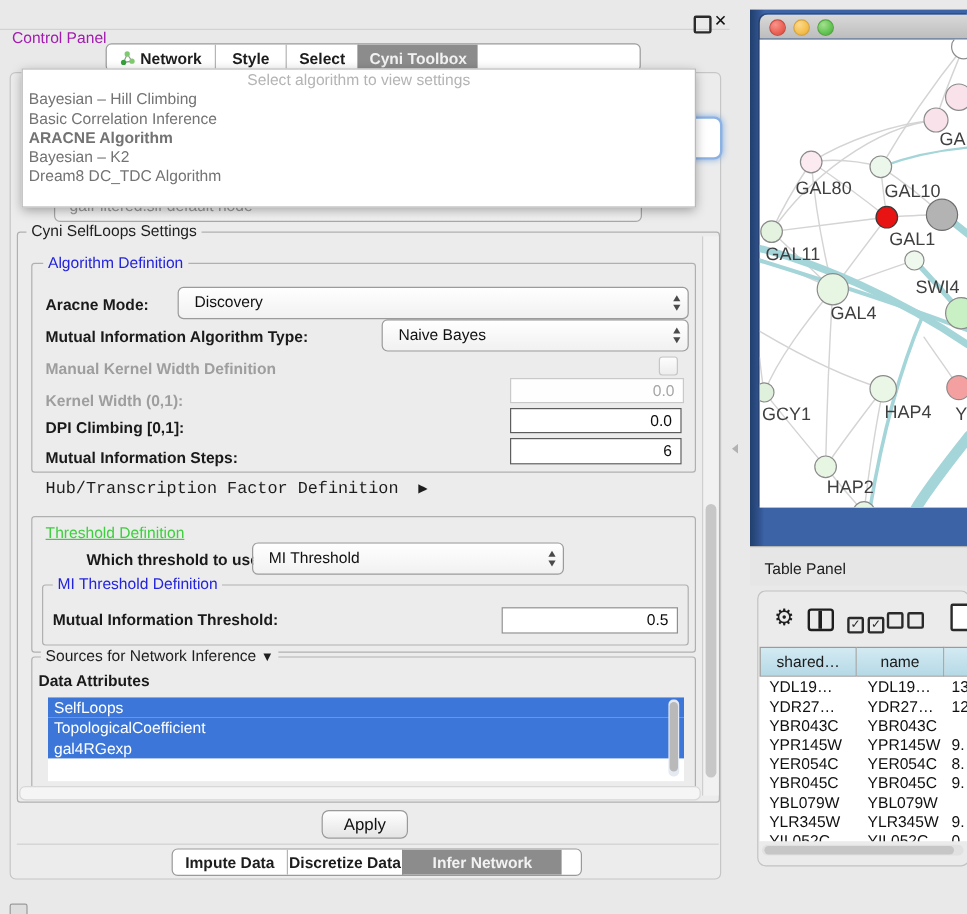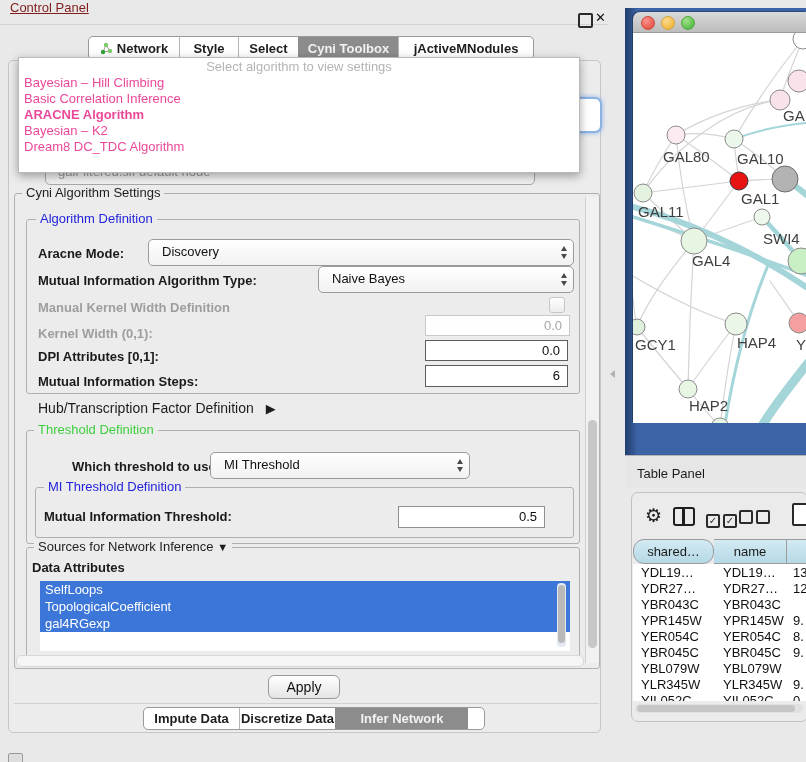--- a/index.html
+++ b/index.html
@@ -1,55 +1,55 @@
 <!DOCTYPE html>
 <html><head>
 <meta charset="utf-8">
 <style>
   html,body{margin:0;padding:0;}
   body{width:806px;height:762px;position:relative;overflow:hidden;background:#e9e9e9;
        font-family:"Liberation Sans","DejaVu Sans",sans-serif;-webkit-font-smoothing:antialiased;}
   .abs{position:absolute;}
   
   #cp-titlebar{left:0;top:8;width:608px;height:24px;border-bottom:1px solid #d2d2d2;}
-  #cp-title{left:10px;top:0;font-size:13px;color:#7f1d1d;text-decoration:underline;}
+  #cp-title{left:10px;top:24px;font-size:13px;color:#a21caf;}
   #float-btn{left:578px;top:13px;width:11px;height:11px;border:2px solid #2a2a2a;border-radius:2px;}
   #close-btn{left:595px;top:10px;font-size:13px;font-weight:bold;color:#111;}
   #cp-body{left:8px;top:60px;width:591px;height:671px;background:#ececec;border:1px solid #c6c6c6;border-radius:5px;}
   
   .segstrip{display:flex;border:1px solid #9a9a9a;border-radius:5px;background:#fff;overflow:hidden;z-index:15;}
   #top-tabs{left:88px;top:36px;width:444px;height:22px;}
   #bottom-tabs{left:143px;top:707px;width:340px;height:21px;}
   .seg{height:100%;display:flex;align-items:center;justify-content:center;font-size:13px;font-weight:bold;
        color:#1d1d1d;border-left:1px solid #b5b5b5;box-sizing:border-box;gap:4px;}
   .seg:first-child{border-left:none;}
   .seg.sel{background:#8c8c8c;color:#f2f2f2;border-left-color:#8c8c8c;}
   .net-ic{display:inline-block;width:13px;height:13px;}
   
   #algo-popup{left:18px;top:57px;width:560px;height:114px;background:#fff;border:1px solid #b9b9b9;
               box-shadow:0 3px 9px rgba(0,0,0,.35);z-index:20;}
   #algo-prompt{width:100%;text-align:center;font-size:13px;color:#b4b4b4;line-height:16px;margin-top:1px;}
-  .pp-item{font-size:13px;color:#ec4899;line-height:16px;padding-left:5px;}
+  .pp-item{font-size:13px;color:#737373;line-height:16px;padding-left:5px;}
   .pp-item.sel{font-weight:bold;}
   
   #focus-frag{left:430px;top:97px;width:168px;height:32px;background:#fff;border:2px solid #8cb2e4;
               border-radius:7px;box-shadow:0 0 5px #8cb2e4;z-index:6;}
   #net-combo{left:45px;top:158px;width:488px;height:25px;background:linear-gradient(#fdfdfd,#f0f0f0);
              border:1px solid #a8a8a8;border-radius:5px;z-index:5;}
   #net-combo span{position:absolute;left:12px;top:5px;font-size:13px;color:#9a9a9a;}
   
   .grp{border:1px solid #b0b0b0;border-radius:3px;}
   .grp-title{font-size:13px;background:#ececec;padding:0 4px;line-height:14px;white-space:nowrap;z-index:3;}
   .blue{color:#2323dc;} .green{color:#3ecf3e;}
   #settings-grp{left:14px;top:193px;width:584px;height:474px;}
   #settings-title{left:22px;top:186px;color:#1e1e1e;}
   #algdef-grp{left:26px;top:219px;width:552px;height:173px;}
   #algdef-title{left:36px;top:212px;}
   #thr-grp{left:26px;top:430px;width:552px;height:112px;}
-  #thr-title{left:34px;top:423px;}
+  #thr-title{left:34px;top:437px;text-decoration:underline;}
   #mithr-grp{left:35px;top:487px;width:537px;height:49px;}
   #mithr-title{left:44px;top:480px;}
   #src-grp{left:26px;top:547px;width:552px;height:111px;}
   #src-title{left:34px;top:540px;color:#1e1e1e;}
   .rowlbl{font-size:13px;font-weight:bold;color:#1a1a1a;white-space:nowrap;}
   .rowlbl.dis{color:#9e9e9e;}
   
   .combo{background:linear-gradient(#ffffff,#f1f1f1);border:1px solid #9b9b9b;border-radius:5px;}
   .combo .cv{position:absolute;left:13px;top:4px;font-size:13px;color:#101010;}
   .stepper{position:absolute;right:6px;top:6px;}
@@ -133,41 +133,40 @@
           <path d="M3,10 L6,3 L10,9 Z" stroke="#9a9a9a" fill="none"></path>
           <circle cx="6" cy="3" r="2.2" fill="#7ecb6f"></circle>
           <circle cx="10" cy="9" r="2.2" fill="#7ecb6f"></circle>
           <circle cx="3" cy="10" r="2.2" fill="#36a13a"></circle>
         </svg></span>
       <span>Network</span>
     </div>
     <div class="seg" style="width: 59px;">Style</div>
     <div class="seg" style="width: 60px;">Select</div>
     <div class="seg sel" style="width: 100px;">Cyni Toolbox</div>
-    <div class="seg" style="width: 135px;">jActiveMNodules</div>
   </div>
 
 <div class="abs" id="focus-frag"></div>
 <div class="abs" id="net-combo">
   <span>galFiltered.sif default node</span>
 </div>
 
 <div class="abs" id="algo-popup">
   <div id="algo-prompt">Select algorithm to view settings</div>
   <div id="algo-items">
       <div class="pp-item">Bayesian – Hill Climbing</div>
       <div class="pp-item">Basic Correlation Inference</div>
       <div class="pp-item sel">ARACNE Algorithm</div>
       <div class="pp-item">Bayesian – K2</div>
       <div class="pp-item">Dream8 DC_TDC Algorithm</div>
     </div>
 </div>
 
 <div class="abs grp" id="settings-grp"></div>
-<div class="abs grp-title" id="settings-title">Cyni Algorithm Settings</div>
+<div class="abs grp-title" id="settings-title">Cyni SelfLoops Settings</div>
 <div class="abs" id="v-scroll">
   <div class="abs" id="v-thumb"></div>
 </div>
 
 <div class="abs grp" id="algdef-grp"></div>
 <div class="abs grp-title blue" id="algdef-title">Algorithm Definition</div>
 
 <div class="abs rowlbl" style="left:38px;top:246px;">Aracne Mode:</div>
 <div class="abs combo" style="left:148px;top:239px;width:424px;height:25px;">
   <span class="cv">Discovery</span>
@@ -185,47 +184,47 @@
       <div class="dn"></div>
     </span>
 </div>
 
 <div class="abs rowlbl dis" style="left:38px;top:300px;">Manual Kernel Width Definition</div>
 <div class="abs" id="chk-manual"></div>
 
 <div class="abs rowlbl dis" style="left:38px;top:326px;">Kernel Width (0,1):</div>
 <div class="abs fld dis" style="left:425px;top:315px;width:145px;height:21px;line-height:19px;">0.0</div>
 
-<div class="abs rowlbl" style="left:38px;top:349px;">DPI Attributes [0,1]:</div>
+<div class="abs rowlbl" style="left:38px;top:349px;">DPI Climbing [0,1]:</div>
 <div class="abs fld en" style="left:425px;top:340px;width:143px;height:21px;line-height:19px;">0.0</div>
 
 <div class="abs rowlbl" style="left:38px;top:374px;">Mutual Information Steps:</div>
 <div class="abs fld en" style="left:425px;top:365px;width:143px;height:22px;line-height:20px;">6</div>
 
-<div class="abs" style="left:38px;top:400px;font-size:14px;color:#1d1d1d;">
+<div class="abs" style="left:38px;top:400px;font-size:14px;color:#1d1d1d;font-family:Liberation Mono, monospace;">
   <span>Hub/Transcription Factor Definition</span>
   <span style="margin-left:8px;font-size:13px;">▶</span>
 </div>
 
 <div class="abs grp" id="thr-grp"></div>
 <div class="abs grp-title green" id="thr-title">Threshold Definition</div>
 
 <div class="abs rowlbl" style="left:72px;top:459px;">Which threshold to use:</div>
 <div class="abs combo" style="left:210px;top:452px;width:258px;height:25px;">
   <span class="cv">MI Threshold</span>
   <span class="stepper">
       <div class="up"></div>
       <div class="dn"></div>
     </span>
 </div>
 
 <div class="abs grp" id="mithr-grp"></div>
 <div class="abs grp-title blue" id="mithr-title">MI Threshold Definition</div>
 <div class="abs rowlbl" style="left:44px;top:509px;">Mutual Information Threshold:</div>
-<div class="abs fld" style="left:398px;top:506px;width:147px;height:22px;line-height:20px;border:1px solid #8f8f8f;">0.5</div>
+<div class="abs fld" style="left:418px;top:506px;width:147px;height:22px;line-height:20px;border:1px solid #8f8f8f;">0.5</div>
 
 <div class="abs grp" id="src-grp"></div>
 <div class="abs grp-title" id="src-title">
   <span>Sources for Network Inference</span>
   <span style="font-size:11px;">▼</span>
 </div>
 <div class="abs rowlbl" style="left:32px;top:560px;">Data Attributes</div>
 <div class="abs" id="attr-list">
     <div class="attr-item">SelfLoops</div>
     <div class="attr-item">TopologicalCoefficient</div>
@@ -324,21 +323,21 @@
 </div>
 <div class="abs" id="table-box">
   <div id="gear-ic">⚙</div>
   <div id="col-ic">
       <div></div>
     </div>
   <span id="checks"><span class="cb">✓</span><span class="cb">✓</span></span>
   <span id="unchecks"><span class="cb"></span><span class="cb"></span></span>
   <div id="doc-ic"></div>
   <div id="tbl-head">
-      <div class="th" style="width: 81px; border-radius: 11px;">shared…</div>
+      <div class="th" style="width: 81px;">shared…</div>
       <div class="th" style="width: 73px; text-align: right;">name</div>
       <div class="th" style="width: 21px;"></div>
     </div>
   <div id="tbl-rows">
       <div class="tr">
         <span class="td1">YDL19…</span>
         <span class="td2">YDL19…</span>
         <span class="td3">13</span>
       </div>
       <div class="tr">

